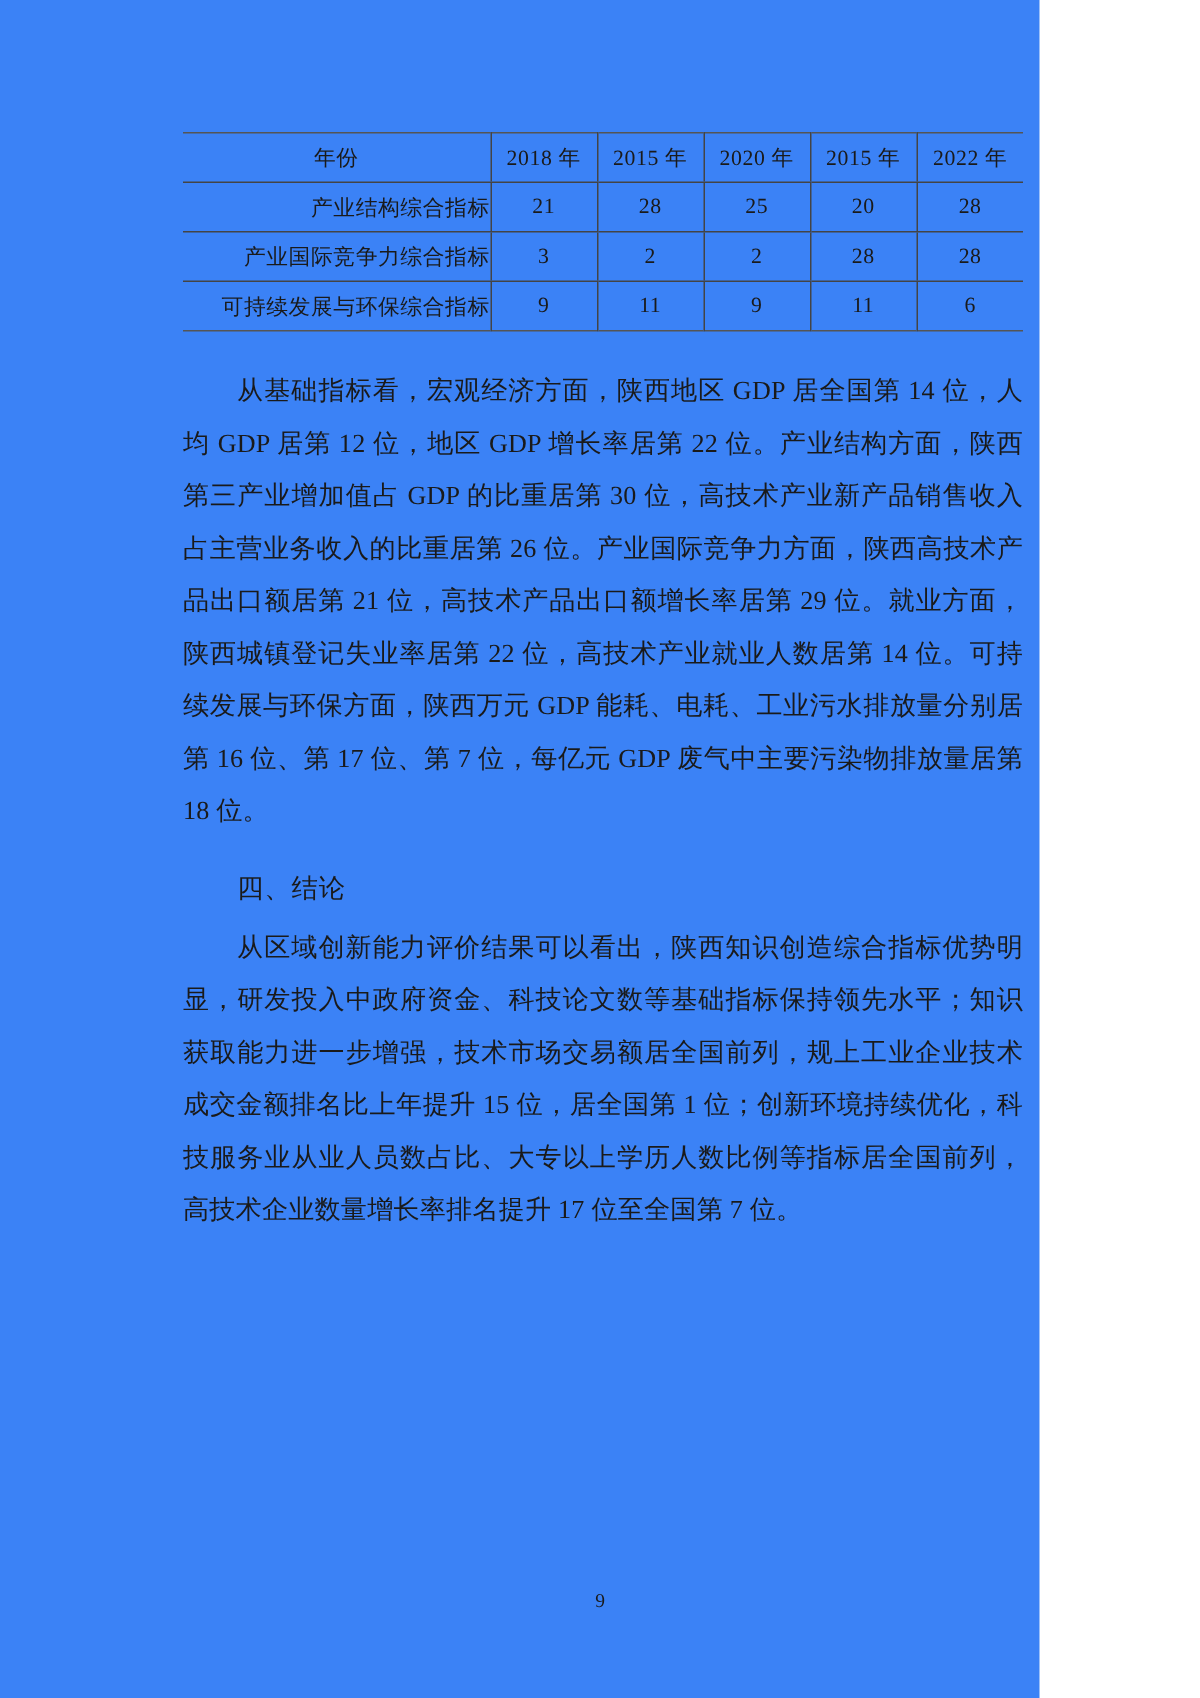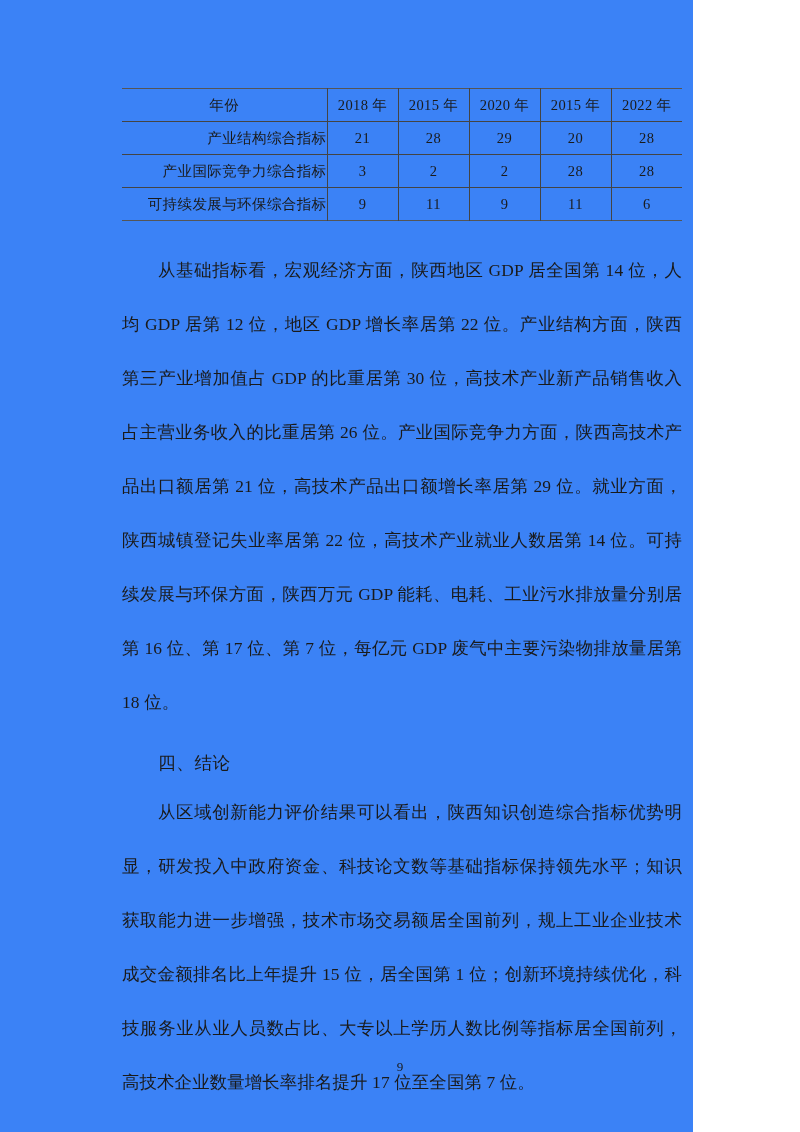--- a/index.html
+++ b/index.html
@@ -68,21 +68,21 @@
   .col-year {
     width: 71px;
     text-align: center;
     border-left: 1.1px solid #444;
     box-sizing: border-box;
   }
 
   
   .para {
     font-size: 17.4px;
-    line-height: 54px;
+    line-height: 35px;
     text-align: justify;
     text-align-last: left;
     text-justify: inter-ideograph;
     margin: 0;
     letter-spacing: 0.15px;
   }
   .para.indent {
     text-indent: 36px;
   }
   .gap-after-table { height: 22px; }
@@ -122,21 +122,21 @@
           <th class="col-year">2020 年</th>
           <th class="col-year">2015 年</th>
           <th class="col-year">2022 年</th>
         </tr>
       </thead>
       <tbody>
         <tr>
           <td class="col-label">产业结构综合指标</td>
           <td class="col-year">21</td>
           <td class="col-year">28</td>
-          <td class="col-year">29</td>
+          <td class="col-year">25</td>
           <td class="col-year">20</td>
           <td class="col-year">28</td>
         </tr>
         <tr>
           <td class="col-label">产业国际竞争力综合指标</td>
           <td class="col-year">3</td>
           <td class="col-year">2</td>
           <td class="col-year">2</td>
           <td class="col-year">28</td>
           <td class="col-year">28</td>

